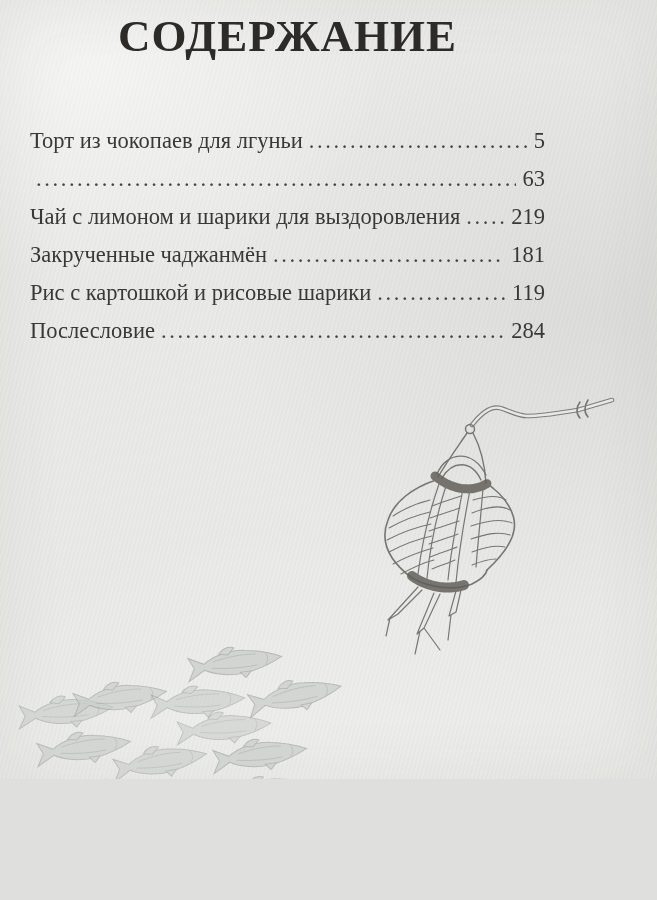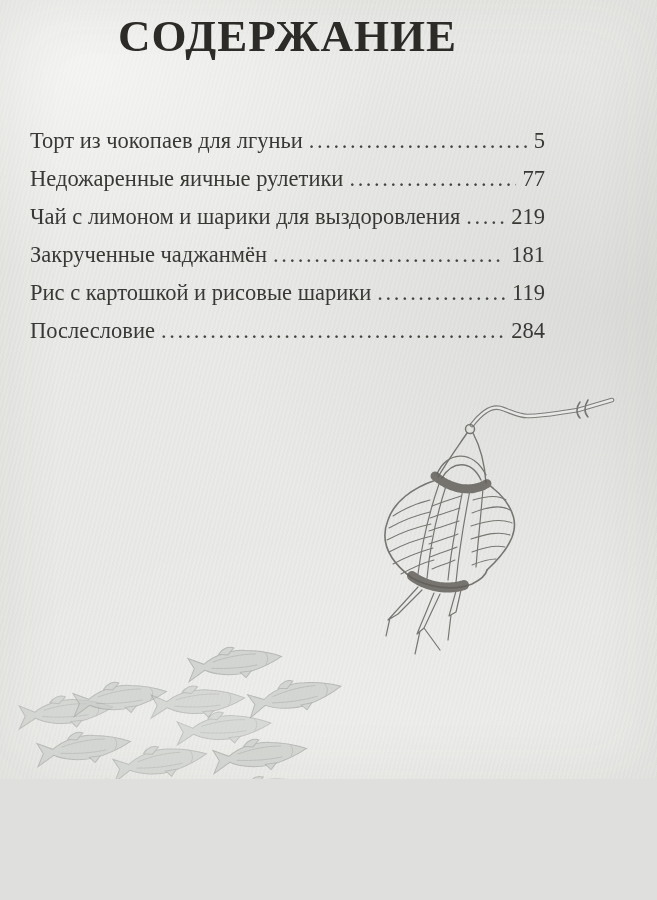--- a/index.html
+++ b/index.html
@@ -164,23 +164,22 @@
   <div class="content">
     <h1 class="page-title">СОДЕРЖАНИЕ</h1>
 
     <div class="toc">
       <div class="toc-row">
         <span class="toc-label">Торт из чокопаев для лгуньи</span>
         <span class="toc-dots">......................................................................................................</span>
         <span class="toc-page">5</span>
       </div>
       <div class="toc-row">
-        <span class="toc-label">Недожаренные яичные рулетики</span>
-        <span class="toc-dots">......................................................................................................</span>
-        <span class="toc-page">77</span>
+        <span class="toc-dots">......................................................................................................</span>
+        <span class="toc-page">63</span>
       </div>
       <div class="toc-row">
         <span class="toc-label">Чай с лимоном и шарики для выздоровления</span>
         <span class="toc-dots">......................................................................................................</span>
         <span class="toc-page">219</span>
       </div>
       <div class="toc-row">
         <span class="toc-label">Закрученные чаджанмён</span>
         <span class="toc-dots">......................................................................................................</span>
         <span class="toc-page">181</span>

